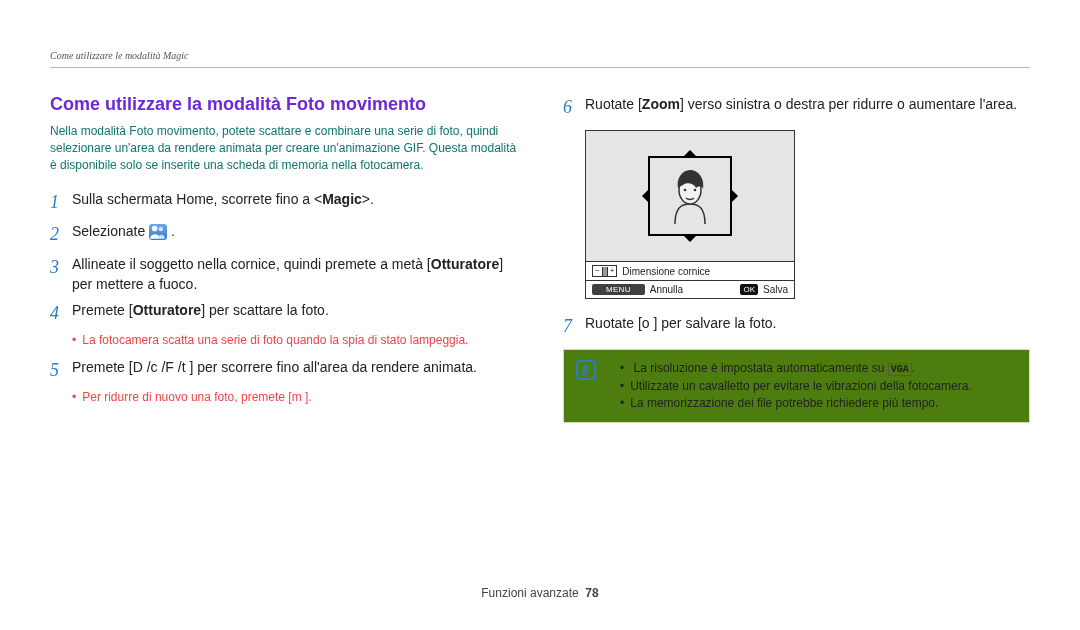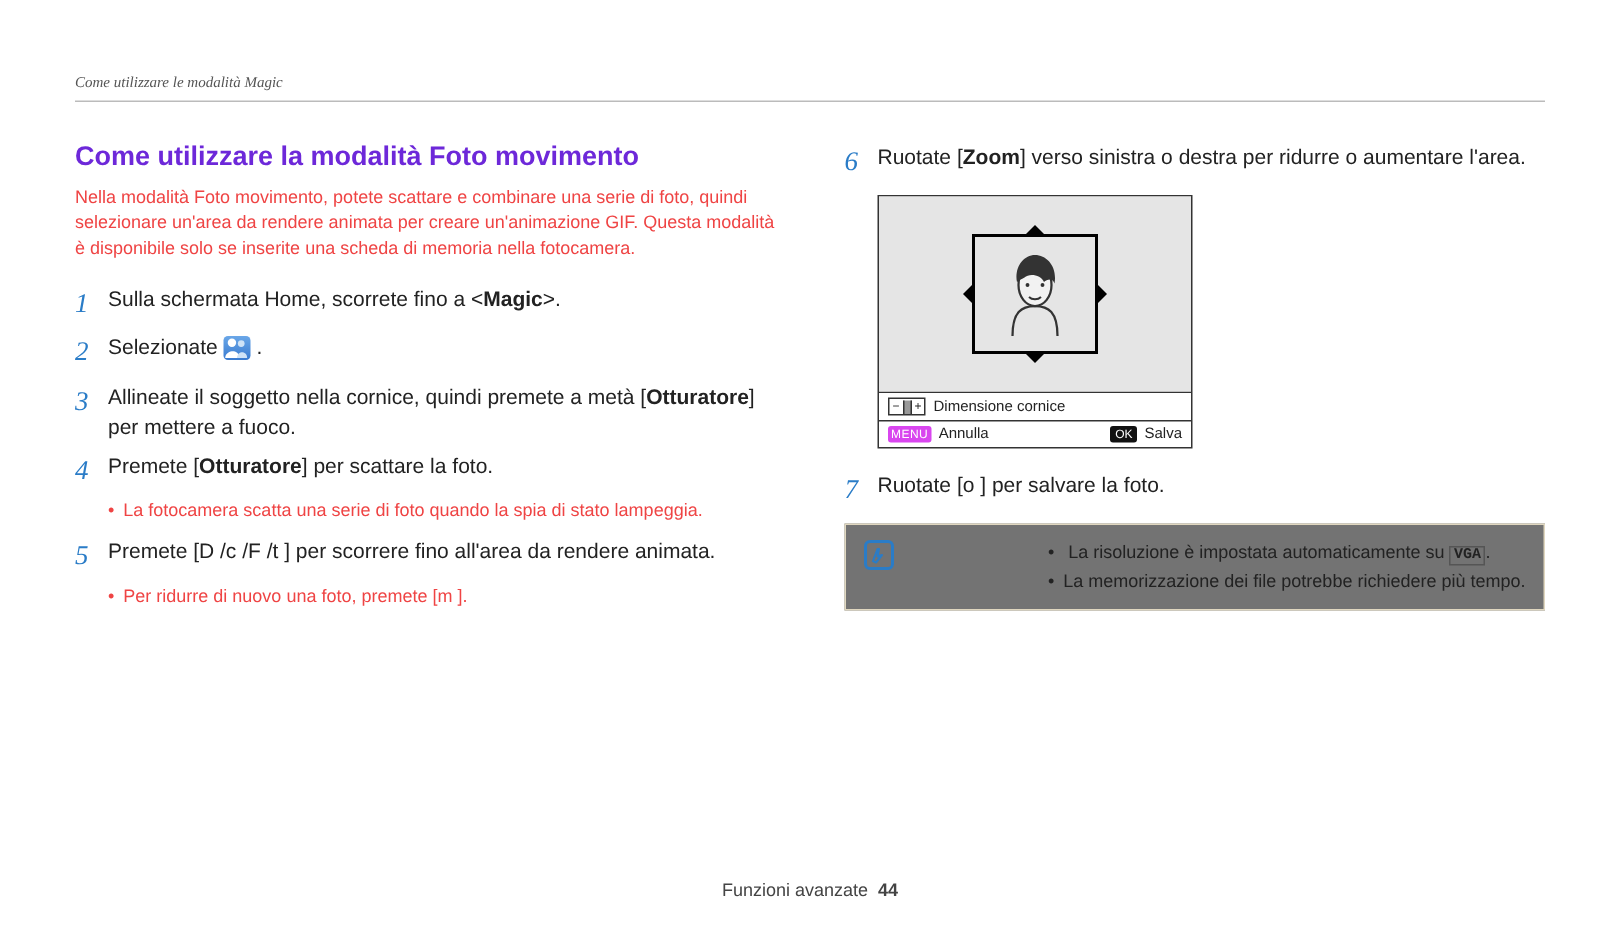--- a/index.html
+++ b/index.html
@@ -34,21 +34,21 @@
   .col { flex: 1; min-width: 0; }
   .section-title {
     color: #6d28d9;
     font-weight: 600;
     font-size: 18px;
     margin-bottom: 8px;
   }
   .intro {
     font-size: 12px;
     line-height: 1.4;
-    color: #ef4444;
+    color: #0f766e;
     margin-bottom: 16px;
   }
   .step {
     display: flex;
     align-items: flex-start;
     margin-bottom: 6px;
     font-size: 14px;
     line-height: 1.45;
   }
   .stepnum {
@@ -136,47 +136,46 @@
     align-items: center;
     border: 1px solid #333;
     font-size: 8px;
     line-height: 1;
   }
   .zoombox span { padding: 1px 2px; }
   .zoombox .mid { border-left:1px solid #333; border-right:1px solid #333; width:6px; height:9px; background:#999; padding:0; }
   .menubadge {
     display: inline-block;
     font-size: 8px;
-    background: #d946ef;
+    background: #404040;
     color: #fff;
     border-radius: 2px;
-    padding: 1px 2px;
+    padding: 1px 14px;
     letter-spacing: .3px;
   }
   .okbadge {
     display:inline-block;
     font-size: 8px;
     background:#111;
     color:#fff;
     border-radius: 2px;
     padding: 1px 3px;
     margin-left: auto;
   }
   .okbadge::before { content:"OK"; }
 
   
   .note {
     display: flex;
-    gap: 12px;
-    background: #737373;
+    gap: 24px;
+    background: #4d7c0f;
     border: 1px solid #e0d7bf;
     padding: 10px 12px;
     margin-top: 10px;
     font-size: 12px;
-    justify-content: space-between;
   }
   .note-ico {
     width: 20px; height: 20px;
     border: 2px solid #2a7cc7;
     border-radius: 4px;
     display:flex; align-items:center; justify-content:center;
     color:#2a7cc7;
     flex-shrink:0;
   }
   .note-ico svg { width:12px; height:12px; }
@@ -310,22 +309,23 @@
       <div class="note">
         <div class="note-ico">
           <svg viewBox="0 0 12 12">
               <path d="M2 10L5 2l1 0-1 5 3-1-4 5z" fill="none" stroke="#2a7cc7" stroke-width="1.4" stroke-linejoin="round"></path>
             </svg>
         </div>
         <ul>
           <li>
             <span>La risoluzione è impostata automaticamente su </span><span class="vga">VGA</span><span>.</span>
           </li>
+          <li>Utilizzate un cavalletto per evitare le vibrazioni della fotocamera.</li>
           <li>La memorizzazione dei file potrebbe richiedere più tempo.</li>
         </ul>
       </div>
     </div>
   </div>
 
   <div class="footer">
-    <span>Funzioni avanzate</span>&nbsp;&nbsp;<span class="pg">44</span>
+    <span>Funzioni avanzate</span>&nbsp;&nbsp;<span class="pg">78</span>
   </div>
 </div>
 
 </body></html>

